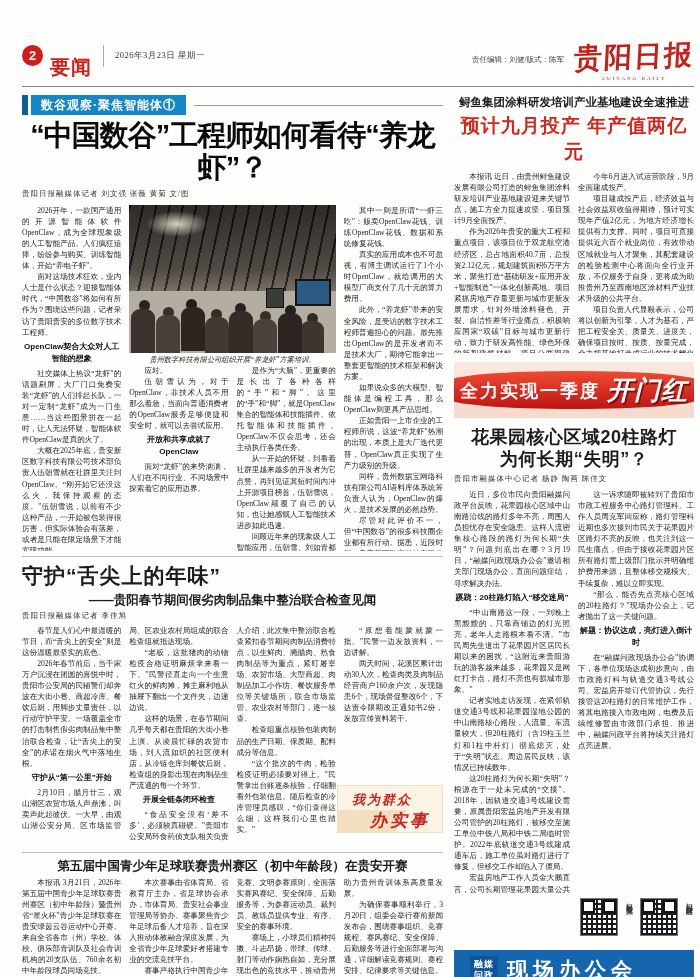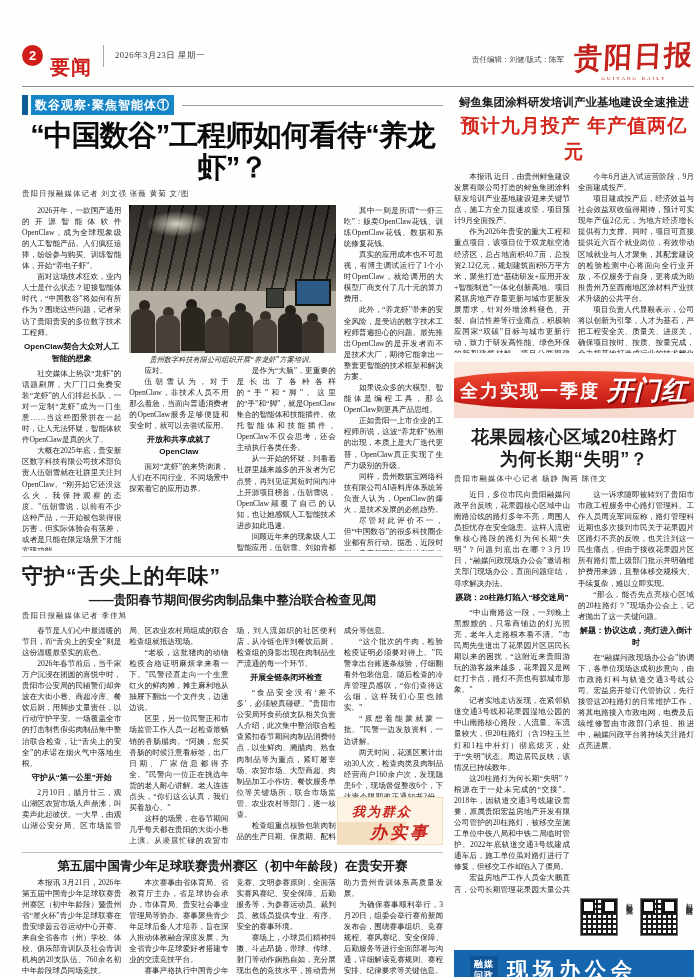--- a/index.html
+++ b/index.html
@@ -28,21 +28,21 @@
   .rail { flex:1; min-width:0; }
   .rule { border:none; border-top:1px solid #bdbdbd; margin:5px 0; }
   
   .para { font-size:7.6px; line-height:1.46; text-align:justify; text-indent:2em; color:#1d1d1d; }
   .subhead { font:bold 8px/1.5 "Liberation Sans",sans-serif; text-align:center; margin:3px 0; color:#111; }
   .byline { font-size:7.5px; color:#333; text-align:left; letter-spacing:1px; }
   
   .kicker-row { display:flex; align-items:center; margin-bottom:5px; }
   .kicker-bar { width:6px; height:20px; background:#0d5d96; margin-right:3px; }
   .kicker { background:#1786c7; color:#fff; font:bold 12px/20px "Liberation Sans",sans-serif;
-            padding:0 4px; letter-spacing:1px; }
+            padding:0 10px; letter-spacing:1px; }
   .kicker-line { flex:1; height:1px; background:#9b9b9b; margin-left:8px; }
   .lead-hl { font:900 29px/1.1 "Liberation Sans",sans-serif; color:#0a0a0a; text-align:center;
              letter-spacing:-1px; margin-bottom:5px; }
   .lead-byline { margin-bottom:6px; }
   .lead-body { display:grid; grid-template-columns:repeat(4,1fr); grid-template-rows:auto 1fr;
                column-gap:8px; height:346px; overflow:hidden; }
   .lcol { overflow:hidden; }
   .c1 { grid-column:1; grid-row:1/3; }
   .cph { grid-column:2/4; grid-row:1; }
   .c2 { grid-column:2; grid-row:2; }
@@ -196,31 +196,30 @@
       <div>
         <div class="feat-title">守护“舌尖上的年味”</div>
         <div class="feat-sub">——贵阳春节期间假劣肉制品集中整治联合检查见闻</div>
         <div class="byline feat-byline">贵阳日报融媒体记者 李佳旭</div>
         <div class="feat-cols">
             <p class="para">春节是人们心中最温暖的节日，而“舌尖上的安全”则是这份温暖最坚实的底色。</p>
             <p class="para">2026年春节前后，当千家万户沉浸在团圆的喜悦中时，贵阳市公安局的民辅警们却奔波在大街小巷、商超冷库、餐饮后厨，用脚步丈量责任，以行动守护平安。一场覆盖全市的打击制售假劣肉制品集中整治联合检查，让“舌尖上的安全”的承诺在烟火气中落地生根。</p>
             <p class="subhead">守护从“第一公里”开始</p>
             <p class="para">2月10日，腊月廿三，观山湖区农贸市场人声鼎沸，叫卖声此起彼伏。一大早，由观山湖公安分局、区市场监管局、区农业农村局组成的联合检查组就抵达现场。</p>
             <p class="para">“老板，这批猪肉的动物检疫合格证明麻烦拿来看一下。”民警径直走向一个生意红火的鲜肉摊，摊主麻利地从抽屉下翻出一个文件夹，边递边说。</p>
-            <p class="para">区里，另一位民警正和市场监管工作人员一起检查最畅销的香肠腊肉。“阿姨，您买香肠的时候注意看标签，出厂日期、厂家信息都得齐全。”民警向一位正在挑选年货的老人耐心讲解。老人连连点头，“你们这么认真，我们买着放心。”</p>
             <p class="para">这样的场景，在春节期间几乎每天都在贵阳的大街小巷上演。从凌晨忙碌的农贸市场，到人流如织的社区便利店，从冷链仓库到餐饮后厨，检查组的身影出现在肉制品生产流通的每一个环节。</p>
             <p class="subhead">开展全链条闭环检查</p>
             <p class="para">“食品安全没有‘差不多’，必须较真碰硬。”贵阳市公安局环食药侦支队相关负责人介绍，此次集中整治联合检查紧扣春节期间肉制品消费特点，以生鲜肉、腌腊肉、熟食肉制品等为重点，紧盯屠宰场、农贸市场、大型商超、肉制品加工小作坊、餐饮服务单位等关键场所，联合市场监管、农业农村等部门，逐一核查。</p>
             <p class="para">检查组重点核验包装肉制品的生产日期、保质期、配料成分等信息。</p>
             <p class="para">“这个批次的牛肉，检验检疫证明必须要对得上。”民警拿出台账逐条核验，仔细翻看外包装信息。随后检查的冷库管理员感叹，“你们查得这么细，这样我们心里也踏实。”</p>
             <p class="para">“原想着能蒙就蒙一批。”民警一边发放资料，一边讲解。</p>
             <p class="para">两天时间，花溪区累计出动30人次，检查肉类及肉制品经营商户160余户次，发现隐患6个，现场督促整改6个，下达责令限期改正通知书2份，发放宣传资料若干。</p>
           </div>
         <div style="position:relative;height:0;">
-          <div class="badge-msg" style="bottom:2px;">
+          <div class="badge-msg" style="bottom:14px;">
             <div class="badge-l1">我为群众</div>
             <div class="badge-l2">办实事</div>
           </div>
         </div>
       </div>
 
       <hr class="rule">
 
       <div>
         <div class="fb-kicker">第五届中国青少年足球联赛贵州赛区（初中年龄段）在贵安开赛</div>

